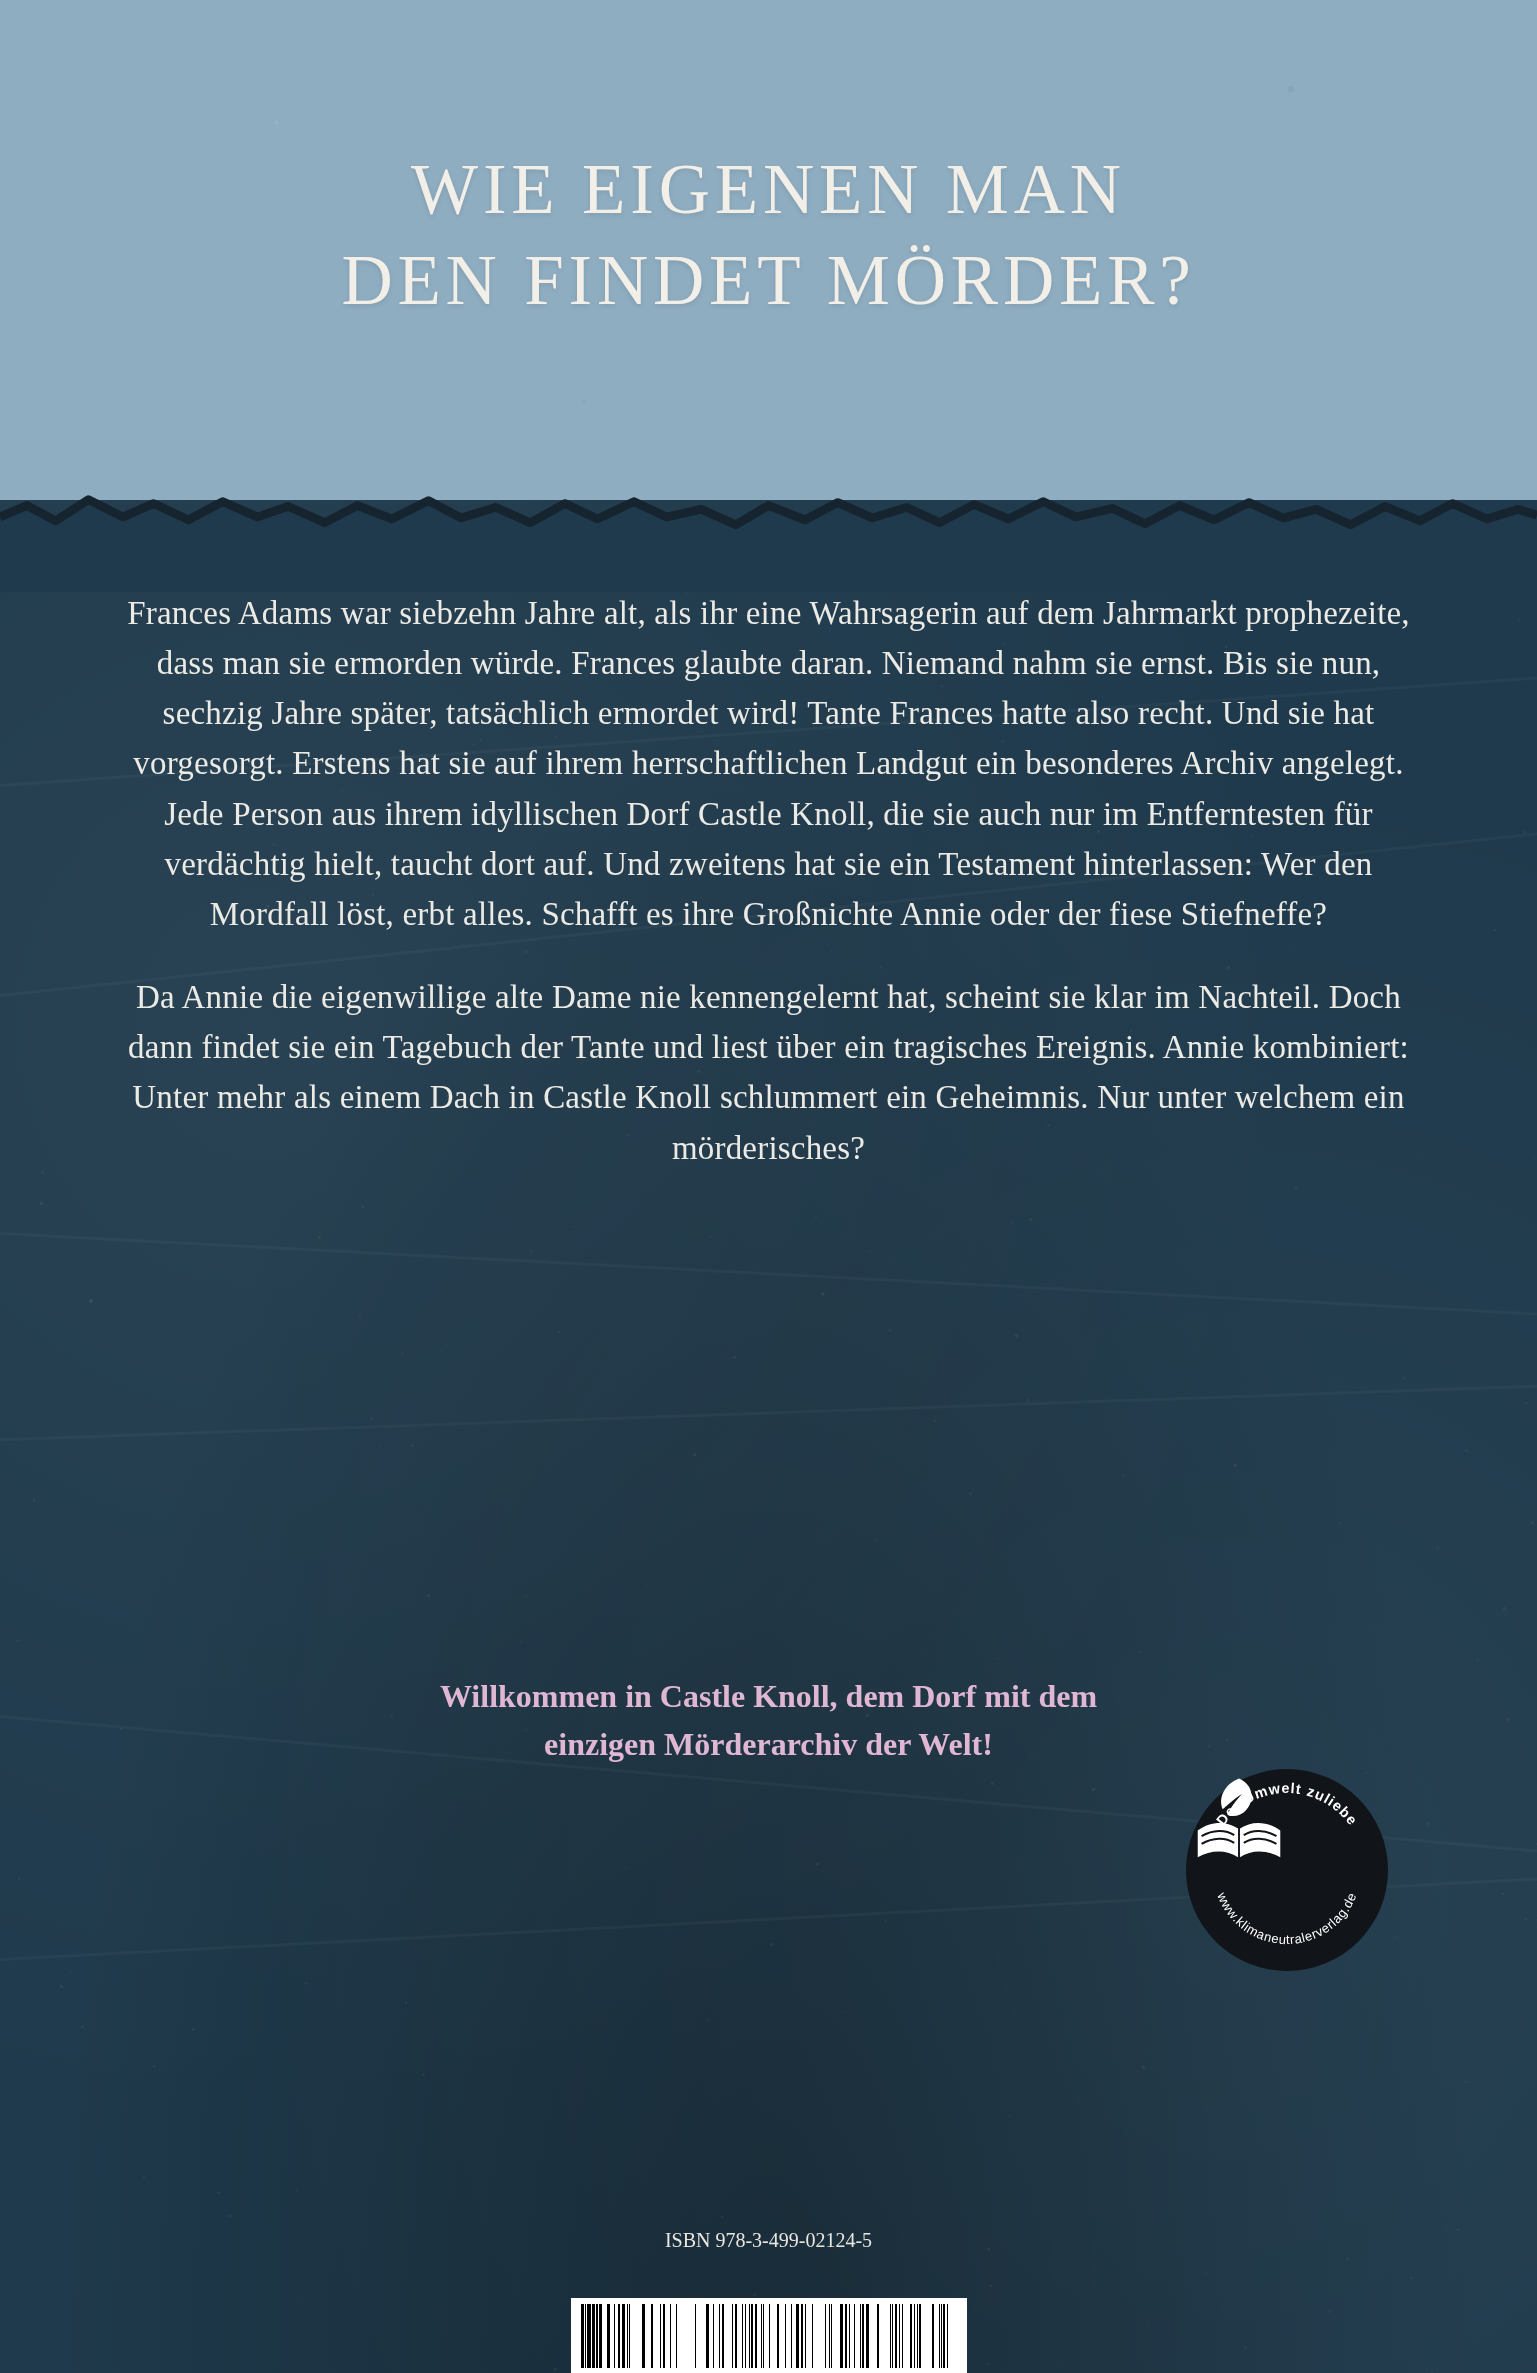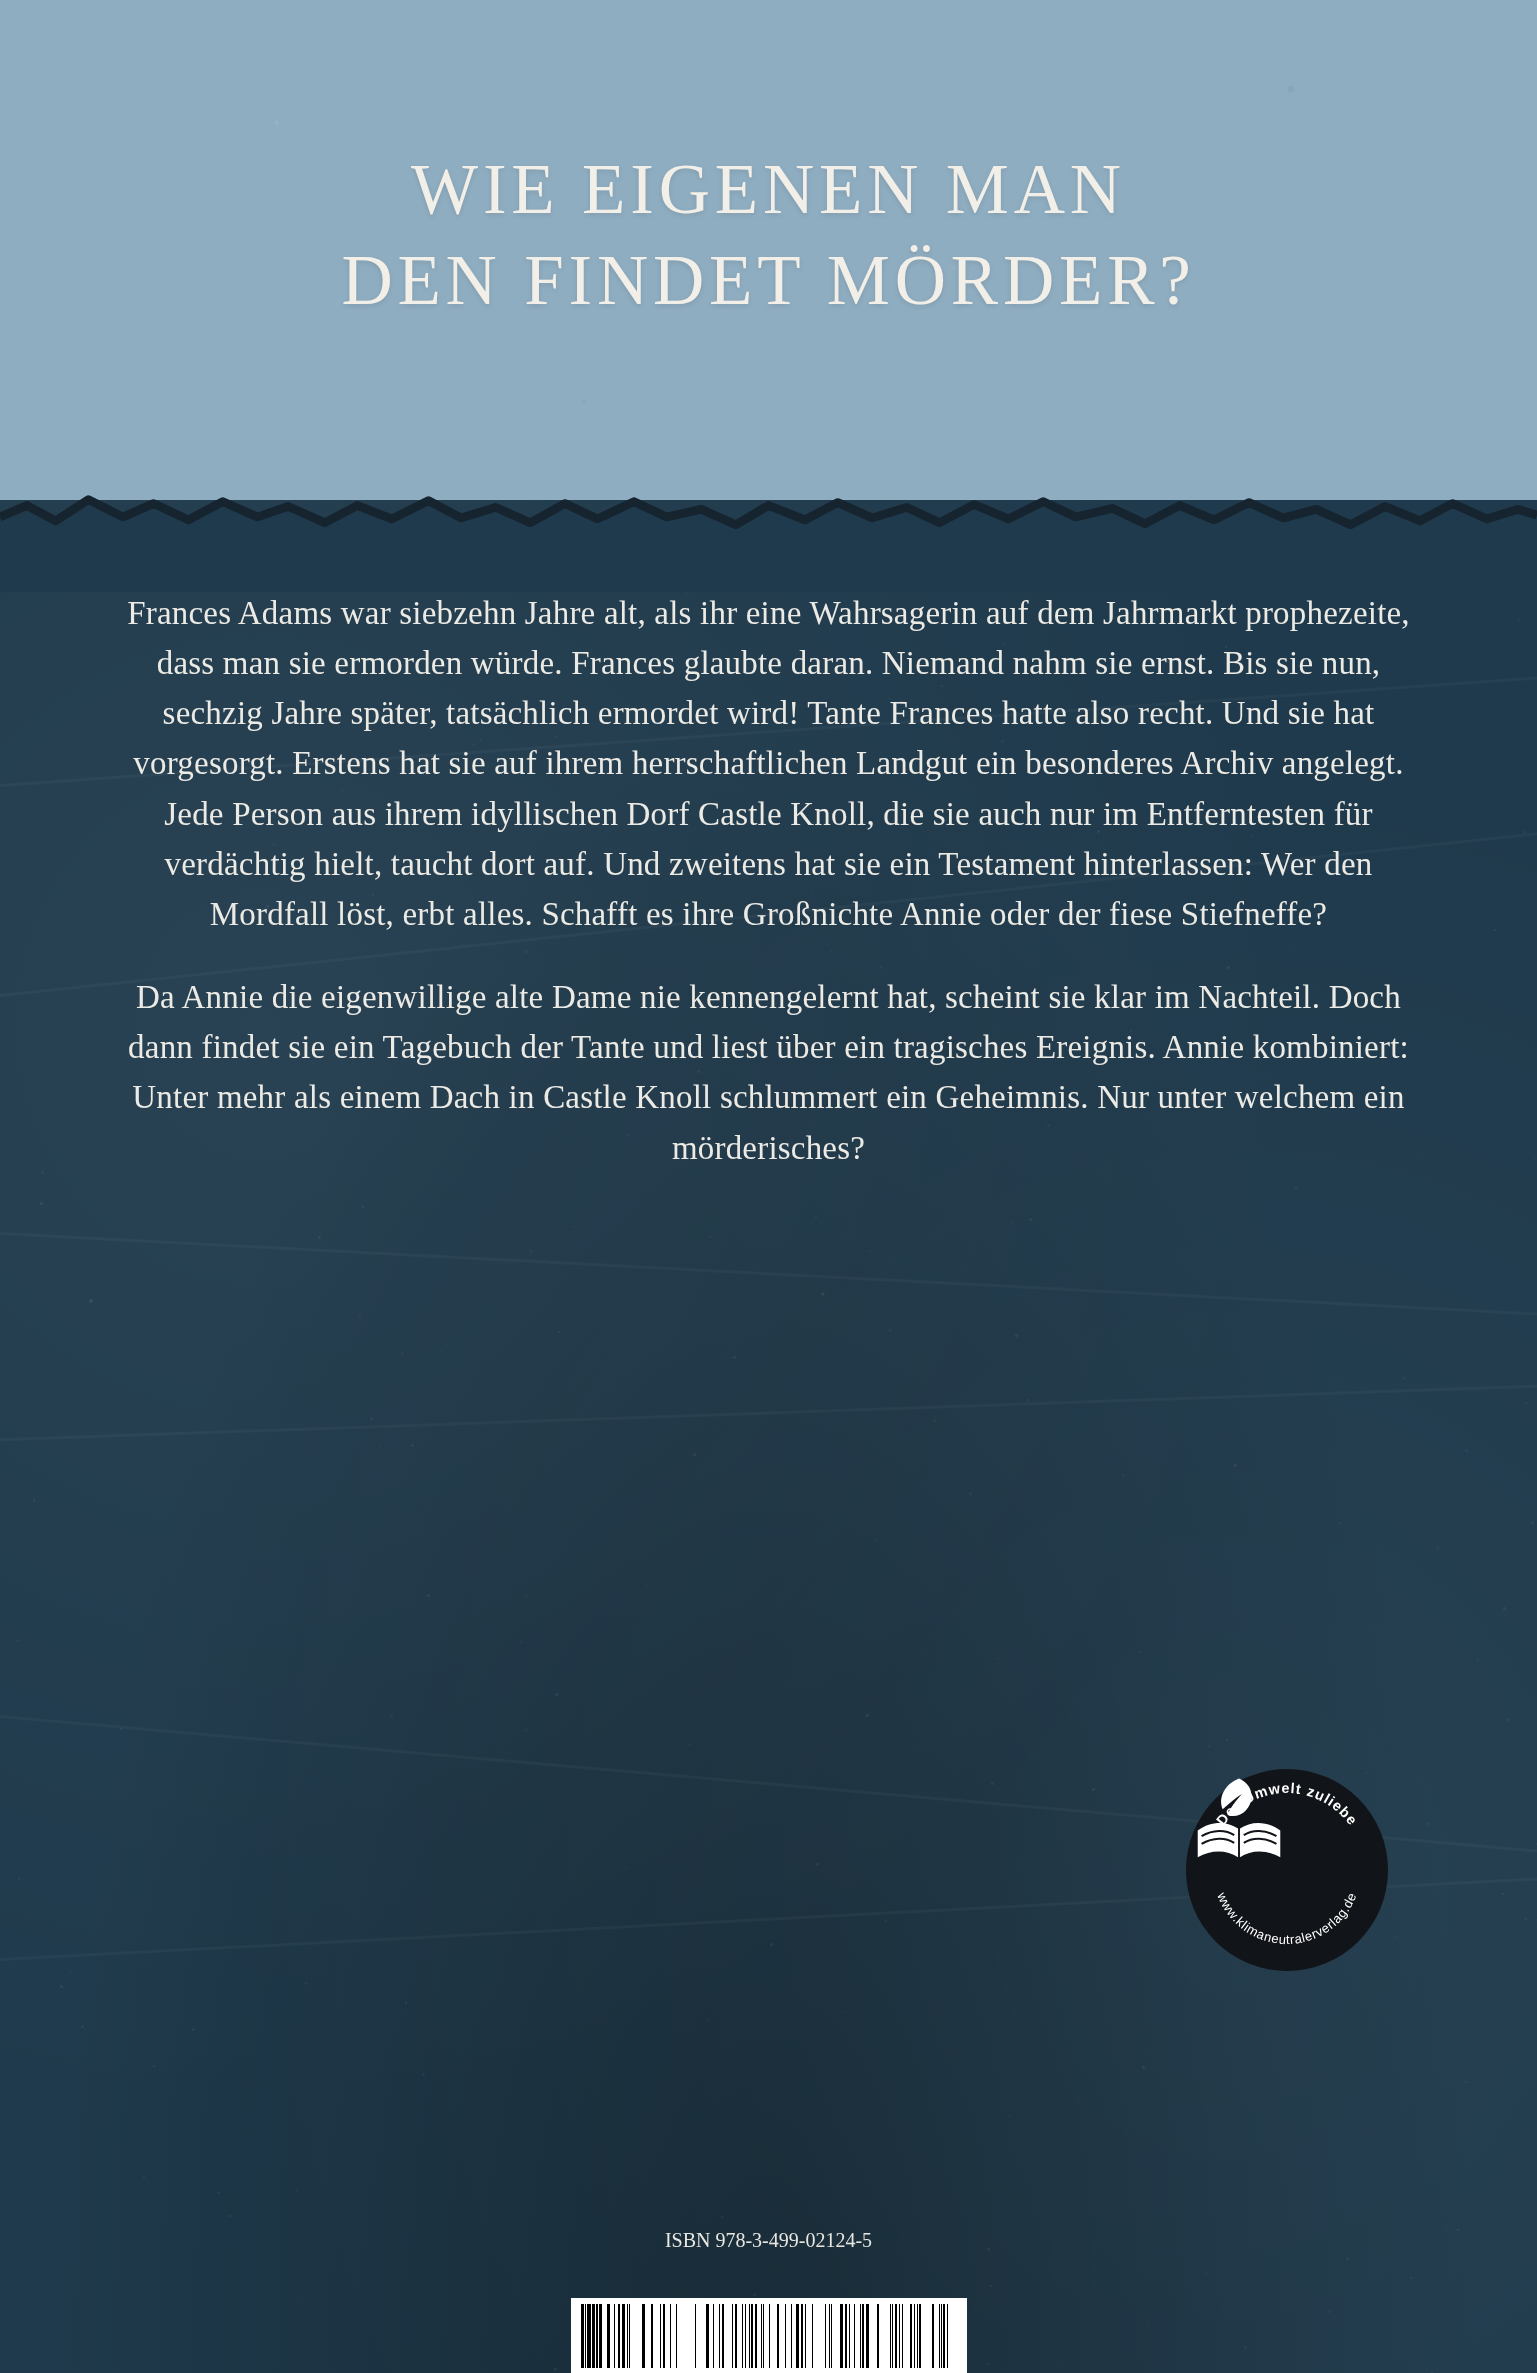--- a/index.html
+++ b/index.html
@@ -474,20 +474,22 @@
     <path d="M0,52 L28,40 L58,56 L92,34 L128,52 L160,38 L196,55 L232,36 L268,52 L300,41 L338,58 L372,40 L408,54 L446,35 L480,53 L516,42 L552,58 L588,38 L622,54 L660,36 L694,52 L730,44 L766,60 L800,40 L838,55 L872,37 L908,53 L944,42 L978,58 L1014,39 L1050,54 L1086,36 L1120,52 L1158,43 L1192,59 L1228,40 L1264,55 L1300,37 L1336,53 L1370,44 L1406,60 L1442,41 L1478,56 L1512,38 L1548,54 L1580,44 L1600,50 L1600,130 L0,130 Z" fill="#1f3a4c"></path>
     <path d="M0,52 L28,40 L58,56 L92,34 L128,52 L160,38 L196,55 L232,36 L268,52 L300,41 L338,58 L372,40 L408,54 L446,35 L480,53 L516,42 L552,58 L588,38 L622,54 L660,36 L694,52 L730,44 L766,60 L800,40 L838,55 L872,37 L908,53 L944,42 L978,58 L1014,39 L1050,54 L1086,36 L1120,52 L1158,43 L1192,59 L1228,40 L1264,55 L1300,37 L1336,53 L1370,44 L1406,60 L1442,41 L1478,56 L1512,38 L1548,54 L1580,44 L1600,50" fill="none" stroke="#16242f" stroke-width="9" stroke-linejoin="round"></path>
   </svg>
 
   <div class="copy">
     <p class="para p1">Frances Adams war siebzehn Jahre alt, als ihr eine Wahrsagerin auf dem Jahrmarkt prophezeite, dass man sie ermorden würde. Frances glaubte daran. Niemand nahm sie ernst. Bis sie nun, sechzig Jahre später, tatsächlich ermordet wird! Tante Frances hatte also recht. Und sie hat vorgesorgt. Erstens hat sie auf ihrem herrschaftlichen Landgut ein besonderes Archiv angelegt. Jede Person aus ihrem idyllischen Dorf Castle Knoll, die sie auch nur im Entferntesten für verdächtig hielt, taucht dort auf. Und zweitens hat sie ein Testament hinterlassen: Wer den Mordfall löst, erbt alles. Schafft es ihre Großnichte Annie oder der fiese Stiefneffe?</p>
     <p class="para p2">Da Annie die eigenwillige alte Dame nie kennengelernt hat, scheint sie klar im Nachteil. Doch dann findet sie ein Tagebuch der Tante und liest über ein tragisches Ereignis. Annie kombiniert: Unter mehr als einem Dach in Castle Knoll schlummert ein Geheimnis. Nur unter welchem ein mörderisches?</p>
   </div>
 
   <div class="tagline">
+    <div>Willkommen in Castle Knoll, dem Dorf mit dem</div>
+    <div>einzigen Mörderarchiv der Welt!</div>
   </div>
 
   <div class="seal">
     <div class="seal-circle"></div>
     <svg viewBox="0 0 210 210">
       <defs>
         <path id="arcTop" d="M 25,105 A 80,80 0 0 1 185,105" fill="none"></path>
         <path id="arcBottom" d="M 28,105 A 77,77 0 0 0 182,105" fill="none"></path>
       </defs>
       <text fill="#ffffff" font-family="Liberation Sans, sans-serif" font-size="15" font-weight="bold" letter-spacing="1">

